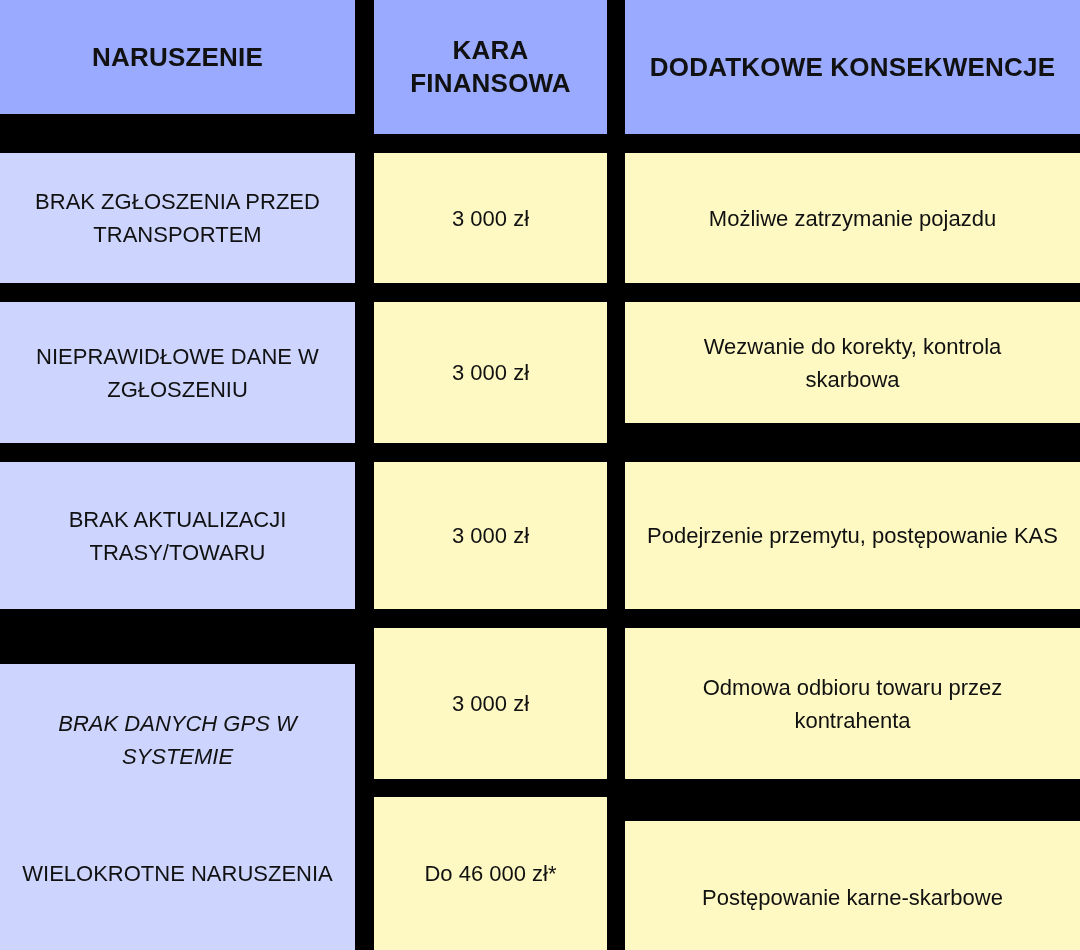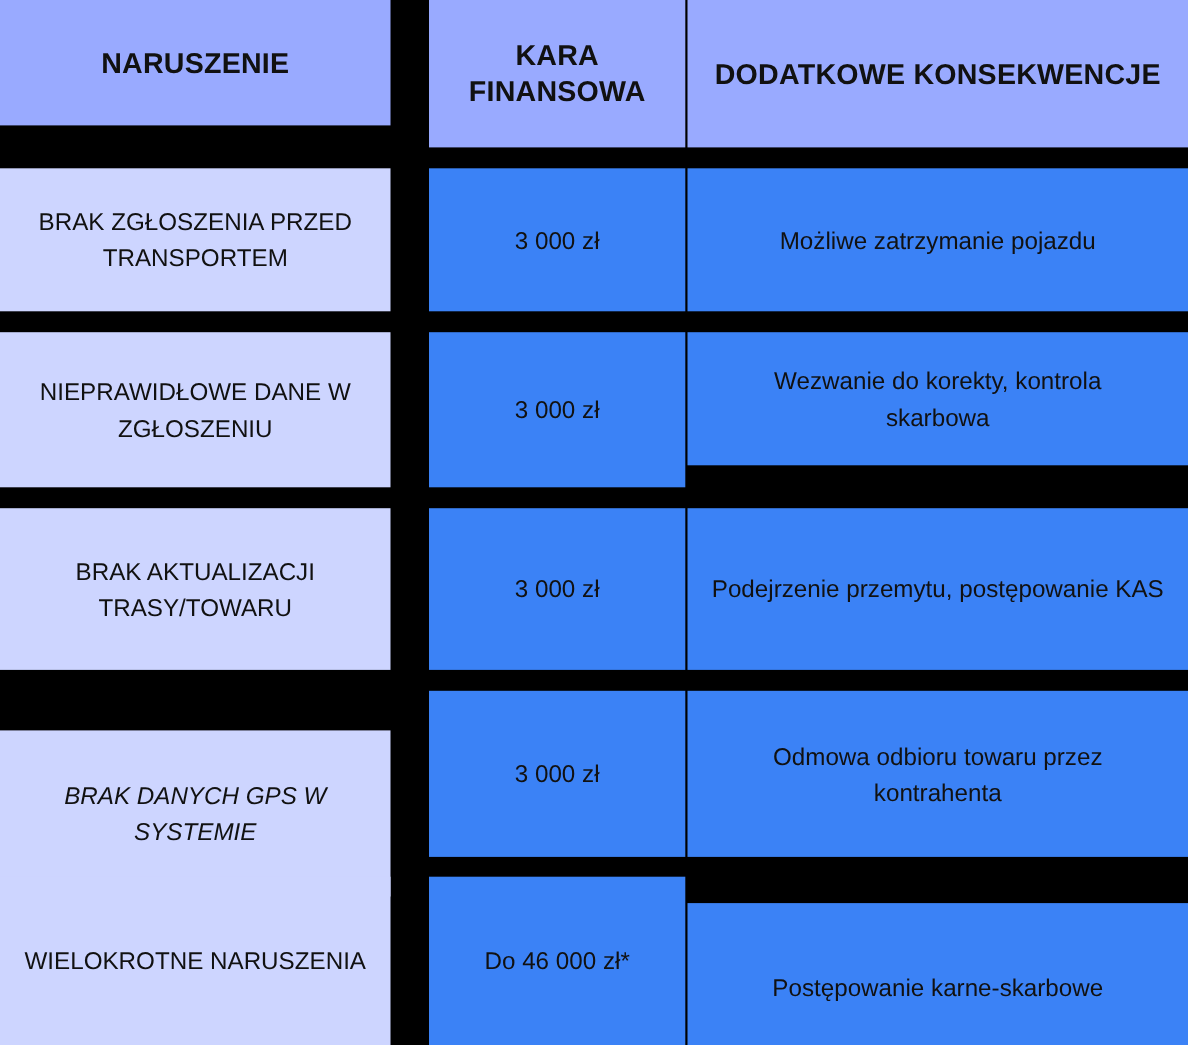--- a/index.html
+++ b/index.html
@@ -12,23 +12,23 @@
     }
     .cell {
       position: absolute;
       display: flex; align-items: center; justify-content: center;
       text-align: center;
       box-sizing: border-box;
       padding: 0 8px;
     }
     .hdr { background: #99aaff; font-weight: bold; font-size: 26px; line-height: 33px; letter-spacing: 0.2px; }
     .c1 { background: #cdd5ff; font-size: 22px; line-height: 33px; text-align: center; }
-    .c2, .c3 { background: #3b82f6; font-size: 22px; line-height: 33px; }
+    .c2, .c3 { background: #fef9c3; font-size: 22px; line-height: 33px; }
     .col1 { left: 0; width: 355px; }
-    .col2 { left: 374px; width: 233px; margin-left: 16px; }
+    .col2 { left: 374px; width: 233px; }
     .col3 { left: 625px; width: 455px; }
     .hdr.col1 { padding: 0 40px; }
     .hdr.col2 { padding: 0 30px; }
     .c1.col1 { padding: 0 30px; }
   </style>
 </head>
 <body>
 
 <div>
 

